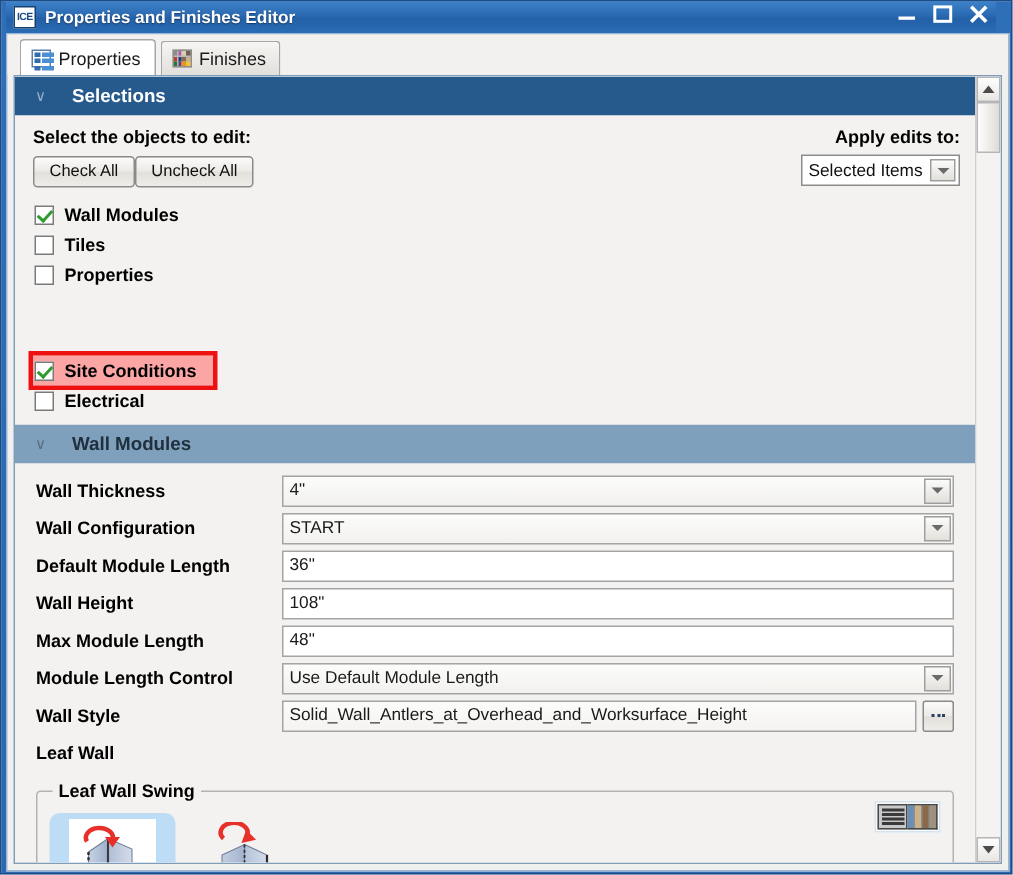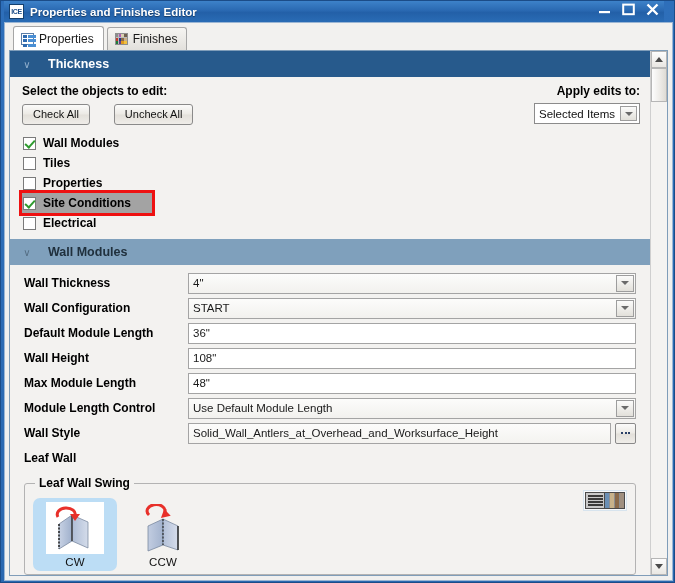--- a/index.html
+++ b/index.html
@@ -191,21 +191,21 @@
   .sel-toprow {
     display: flex;
     justify-content: space-between;
     align-items: flex-start;
   }
   .lbl-bold {
     font-size: 12px;
     font-weight: bold;
     color: #000000;
   }
-  .btnrow { margin-top: 6px; display: flex; gap: 24px; }
+  .btnrow { margin-top: 6px; display: flex; gap: 0; }
   .btn {
     font-size: 11px;
     color: #111;
     padding: 3px 10px 4px 10px;
     border: 1px solid #8a8a8a;
     border-radius: 3px;
     background: linear-gradient(to bottom,#fbfbfa 0%, #eceae5 48%, #e3e0da 52%, #efedE9 100%);
     line-height: 12px;
     white-space: nowrap;
   }
@@ -245,22 +245,23 @@
     align-items: center;
     height: 20px;
     gap: 7px;
     position: relative;
     width: 128px;
     padding-left: 1px;
   }
   .chk-row.highlight {
     outline: 3px solid #ee1111;
     outline-offset: 0px;
-    width: 130px;
-    background: #a3a3a3;
+    width: 120px;
+    background: #fca5a5;
+    margin-top: 44px;
   }
   .cbox {
     width: 13px; height: 13px;
     border: 1px solid #7a7a7a;
     background: #ffffff;
     position: relative;
     flex: 0 0 auto;
   }
   .cbox.checked::after {
     content: "";
@@ -499,21 +500,21 @@
         </span>
         <span class="tab-label">Finishes</span>
       </div>
     </div>
 
     <div id="panelwrap">
       <div id="panel">
 
         <div class="section-head dark">
           <span class="chev">∨</span>
-          <span class="section-title">Thickness</span>
+          <span class="section-title">Selections</span>
         </div>
 
         <div class="sel-body">
           <div class="sel-toprow">
             <div>
               <div class="lbl-bold">Select the objects to edit:</div>
               <div class="btnrow">
                 <div class="btn">Check All</div>
                 <div class="btn">Uncheck All</div>
               </div>

